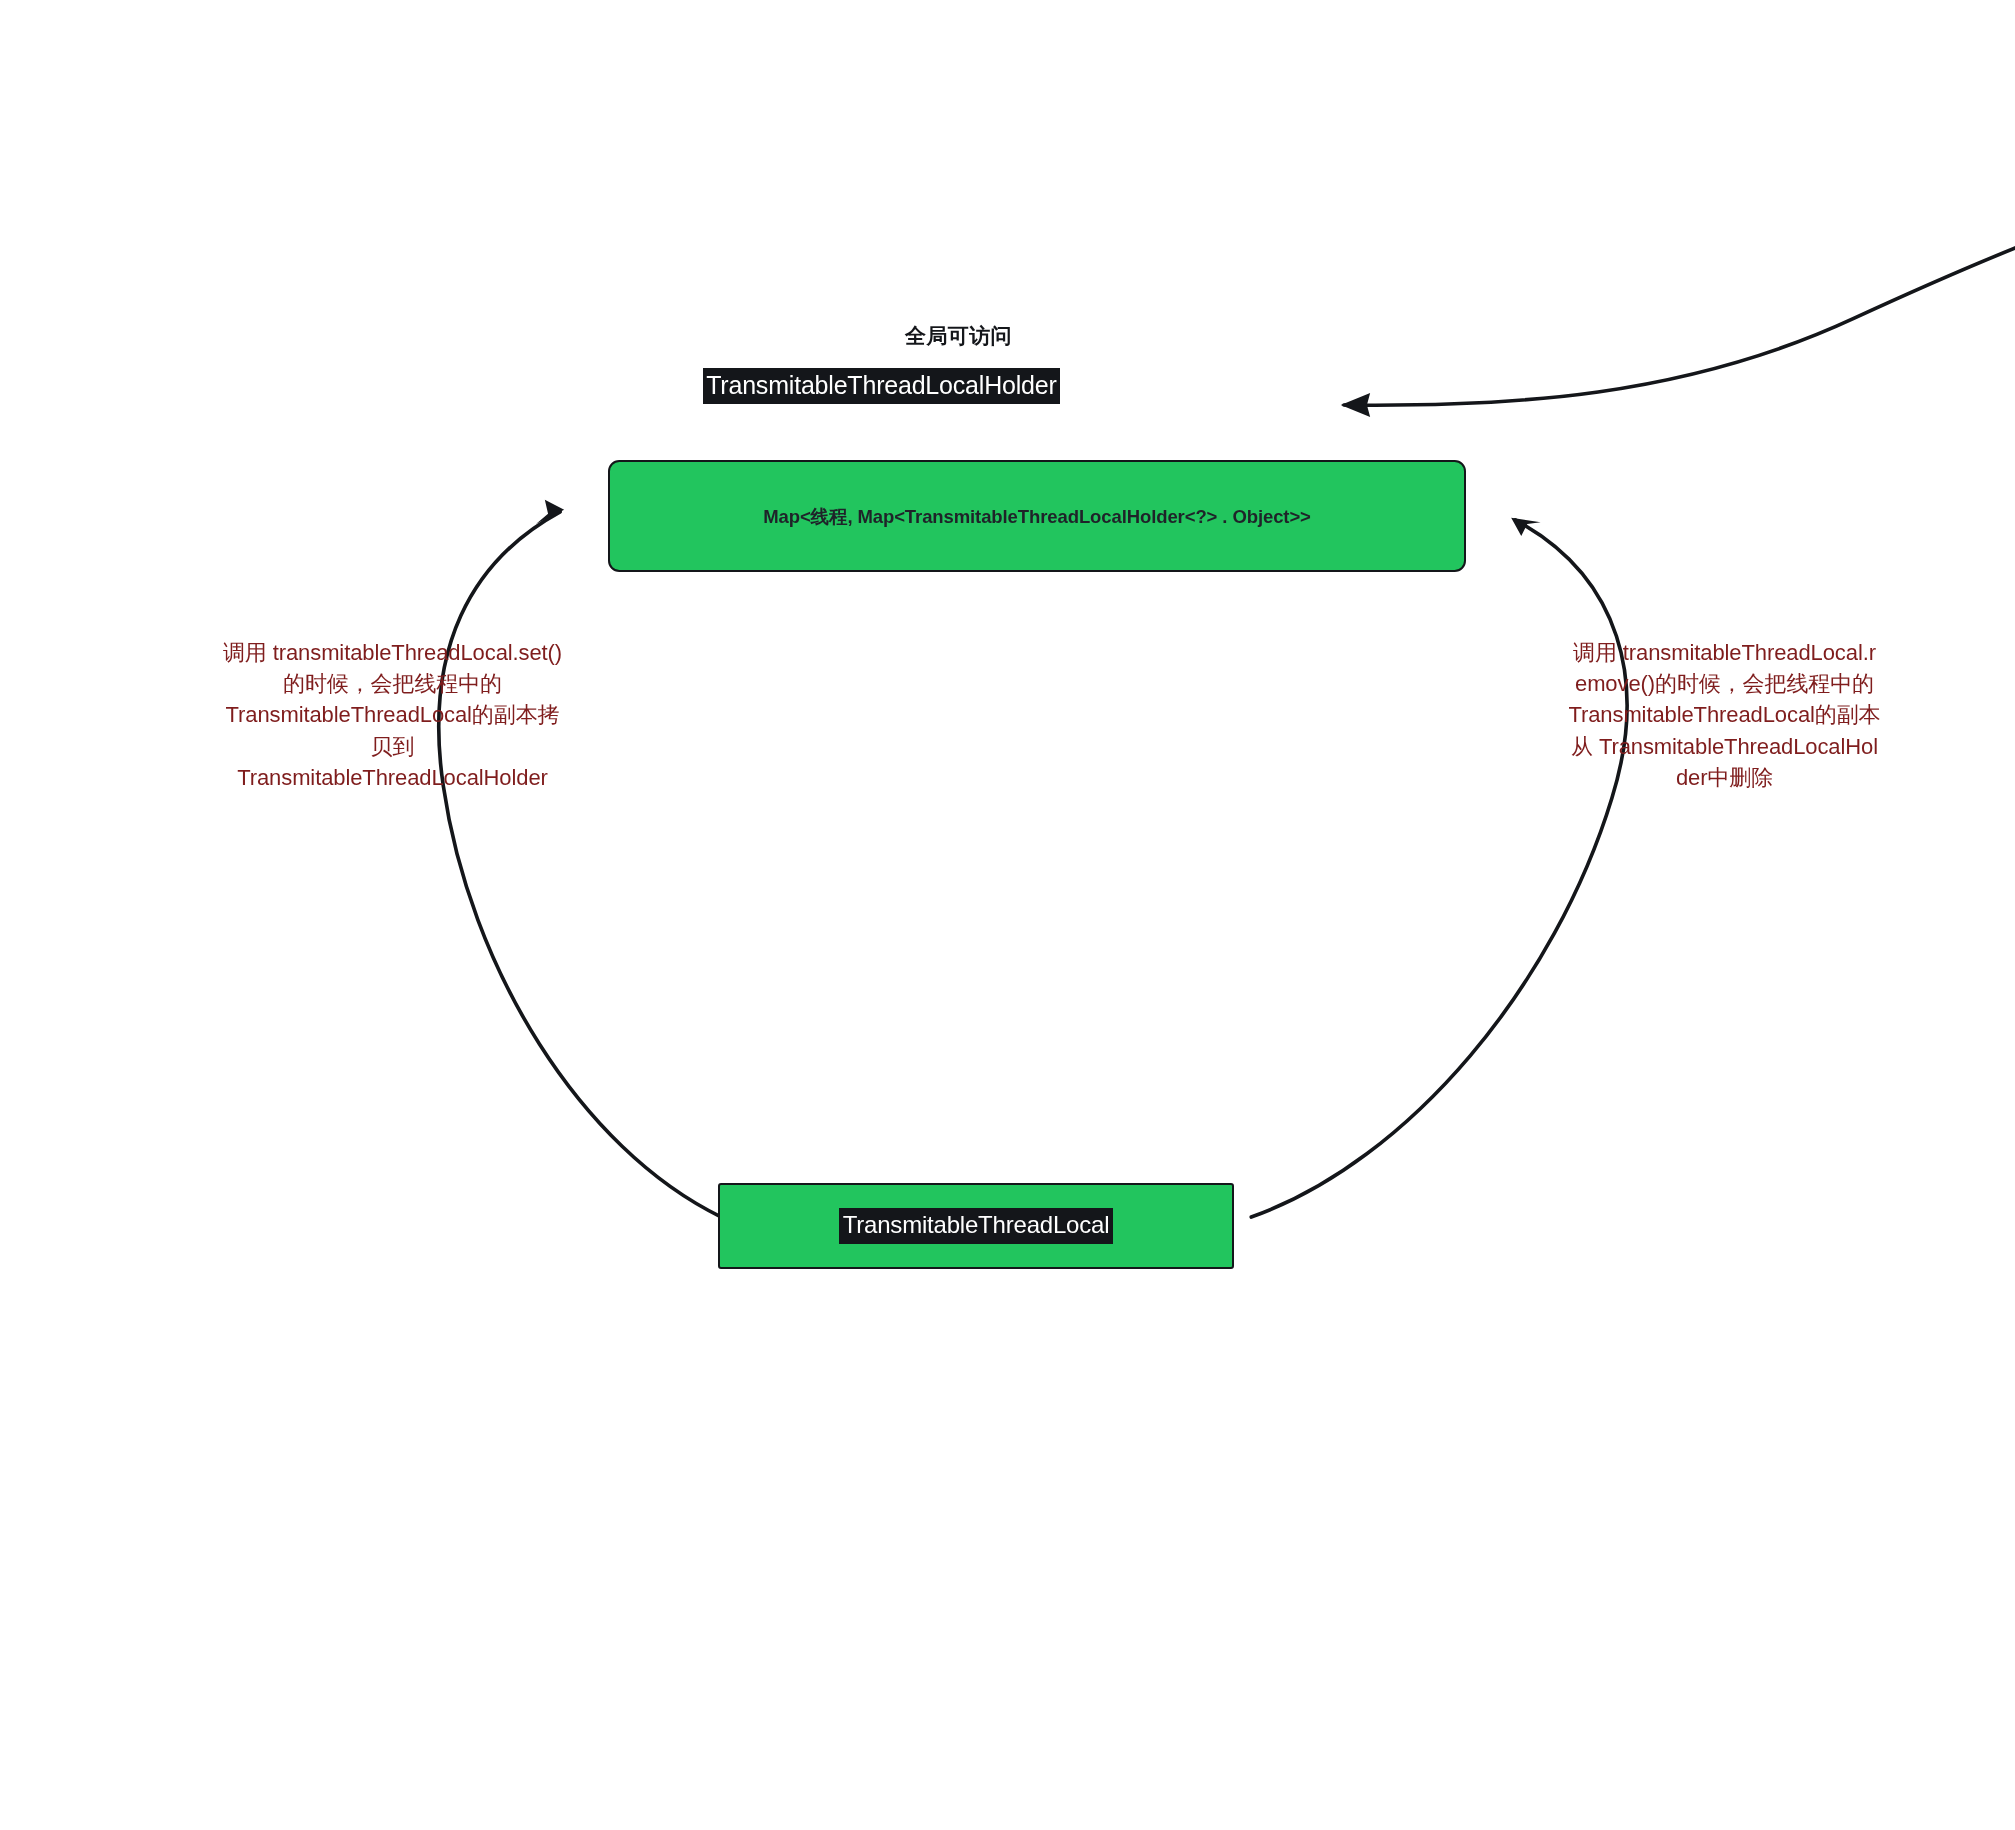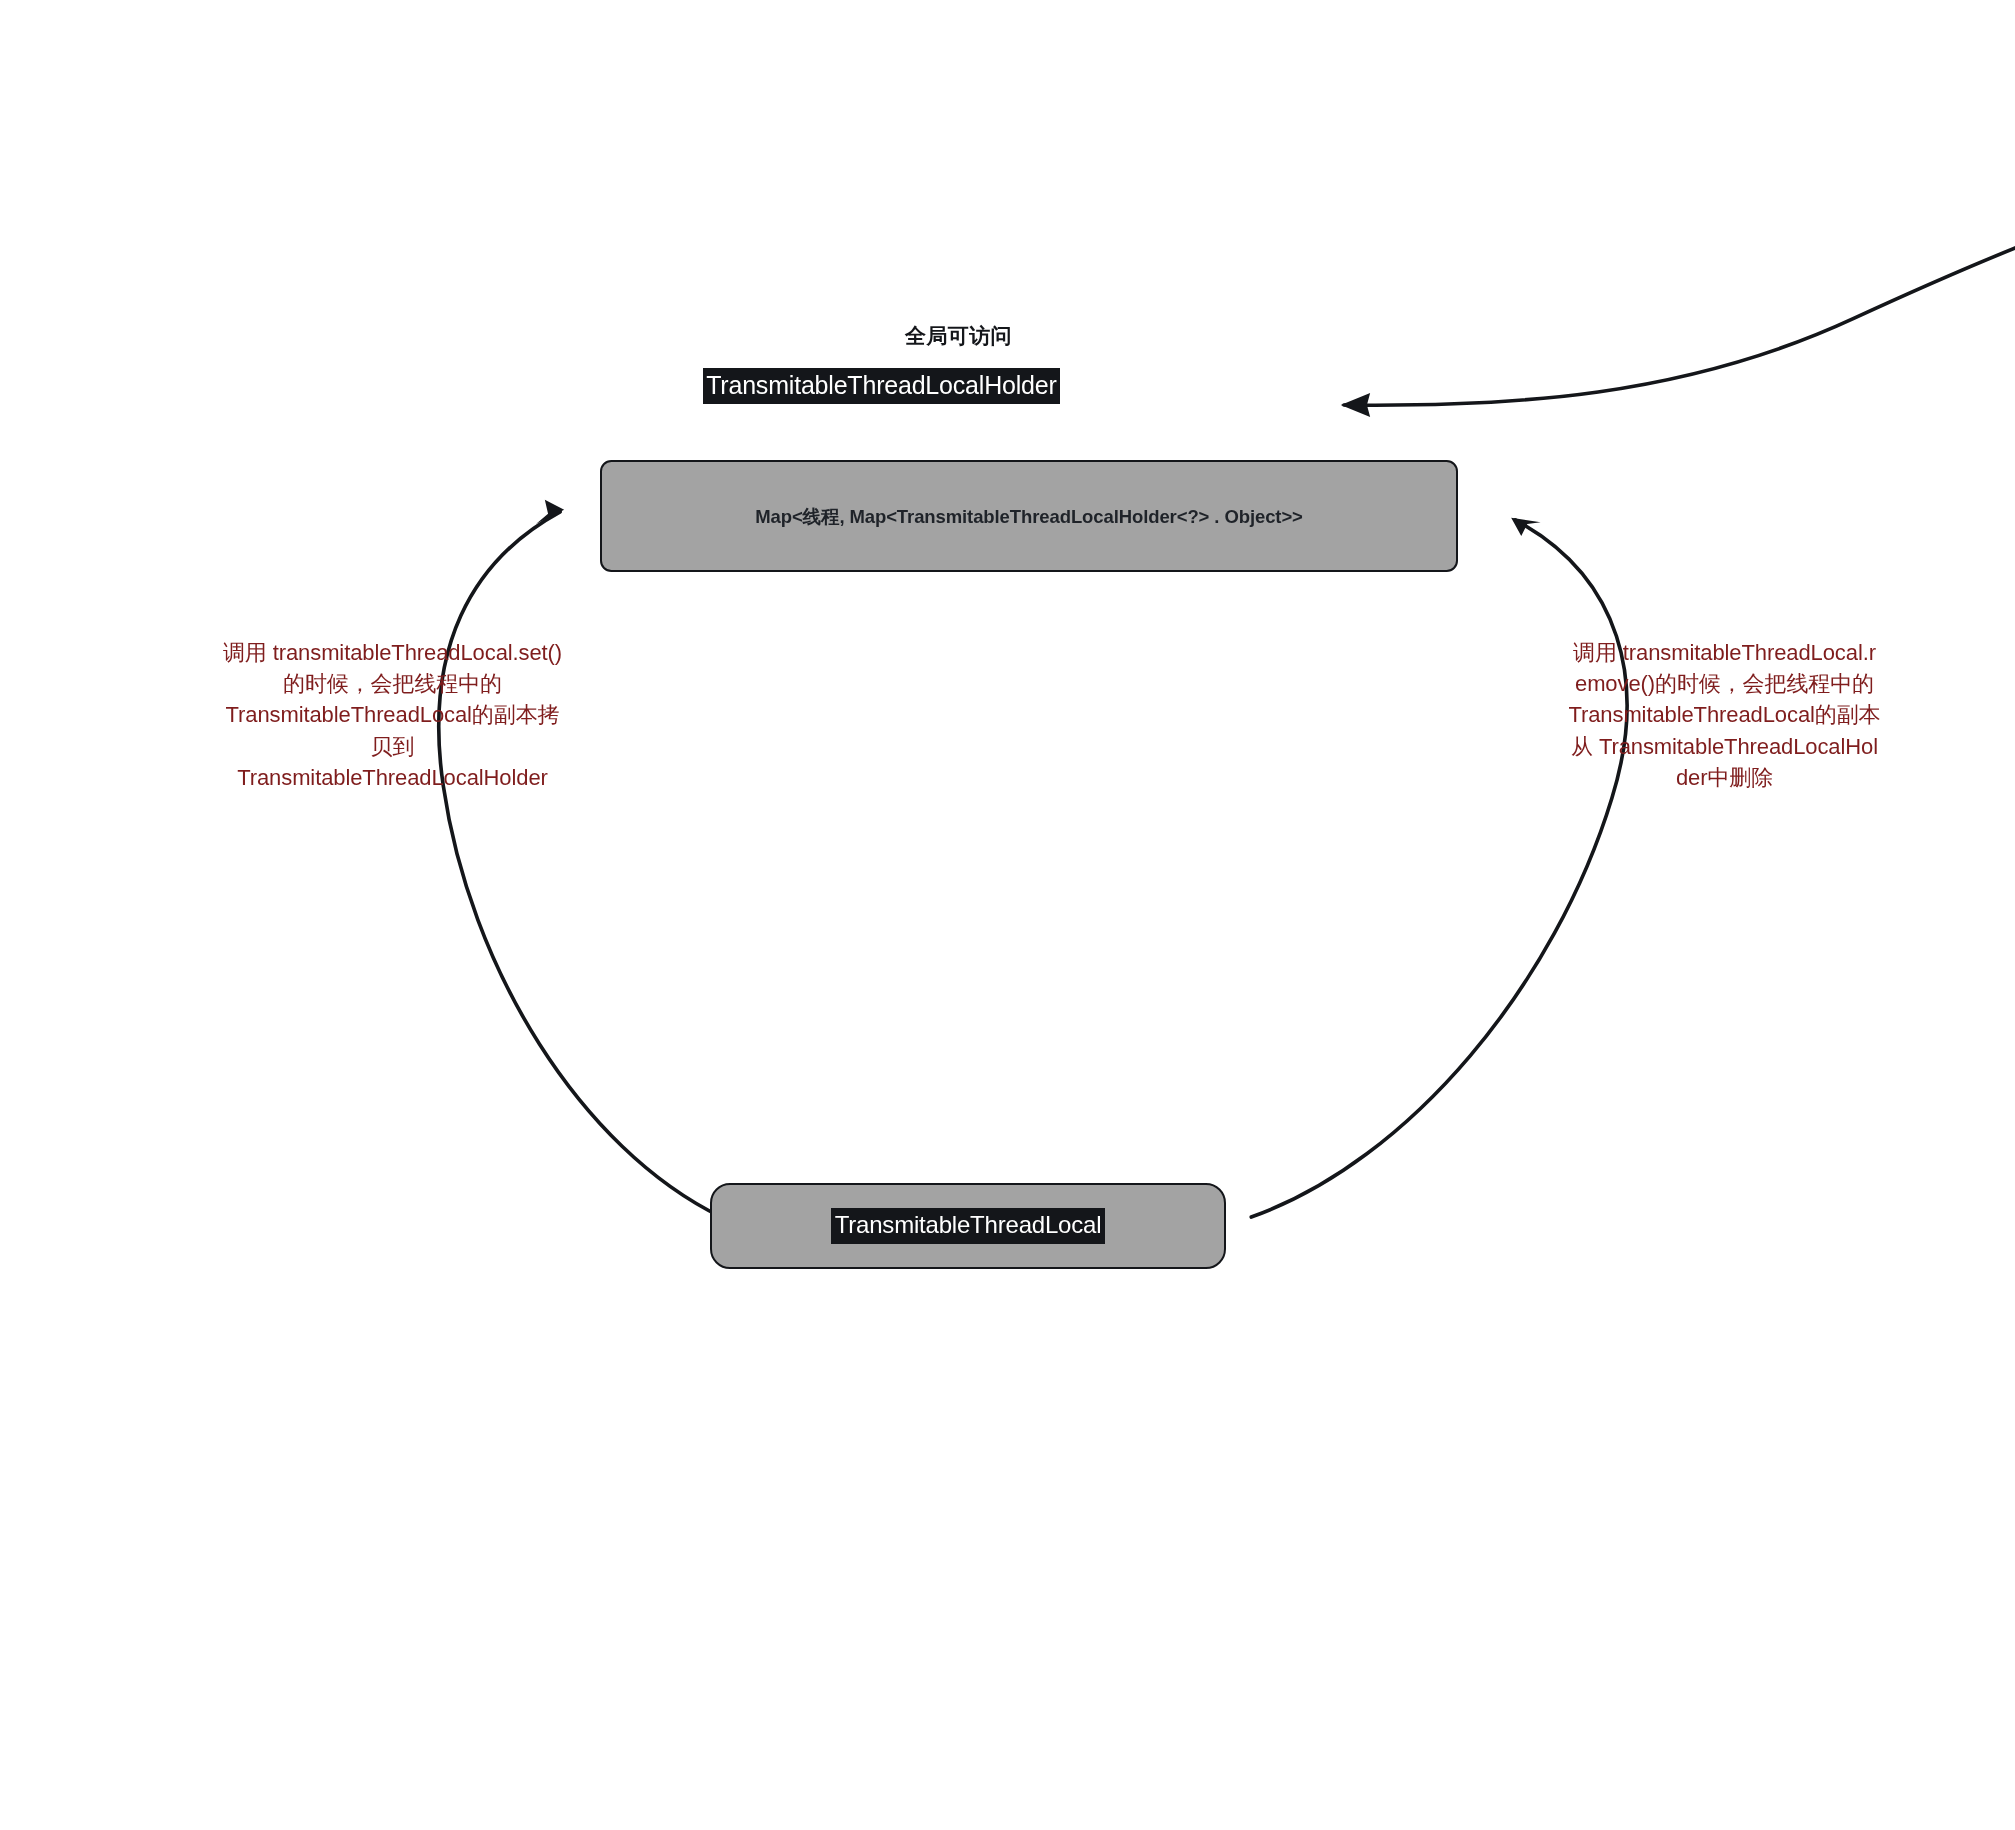--- a/index.html
+++ b/index.html
@@ -43,43 +43,44 @@
     font-size:21px;
     font-weight:700;
     color:#14161a;
     white-space:nowrap;
     letter-spacing:0.4px;
     margin-top:38px;
   }
 
   
   .rbox{
-    background:#a3a3a3;
+    background:#22c55e;
     border:2.8px solid #14161a;
     border-radius:11.3px;
     box-sizing:border-box;
     display:flex;
     align-items:center;
     justify-content:center;
+    margin-left:8px;
   }
   .map-box{
     width:858px;
     height:112px;
   }
   .map-box .map-text{
     font-size:18.5px;
     font-weight:700;
     color:#1f2329;
     white-space:nowrap;
     letter-spacing:-0.1px;
   }
   .ttl-box{
     width:516px;
     height:86px;
-    border-radius:20px;
+    border-radius:3px;
   }
 
   
   .anno{
     position:absolute;
     font-size:22px;
     font-weight:400;
     line-height:1.42;
     color:#7f1d1d;
     letter-spacing:-0.1px;

